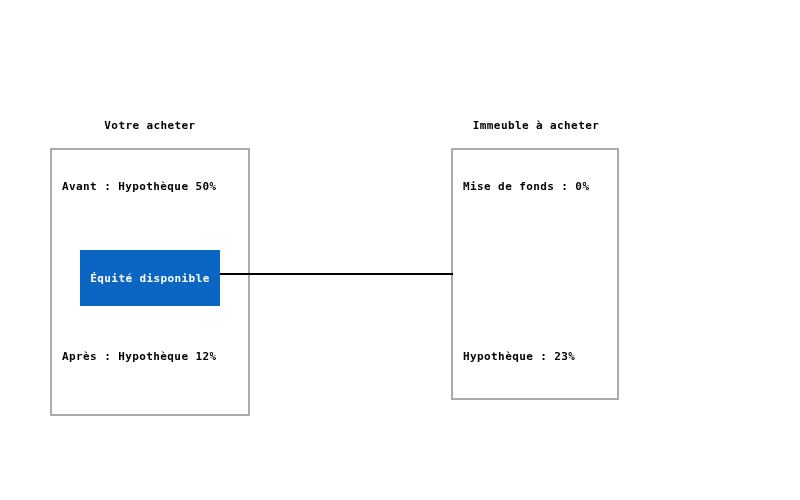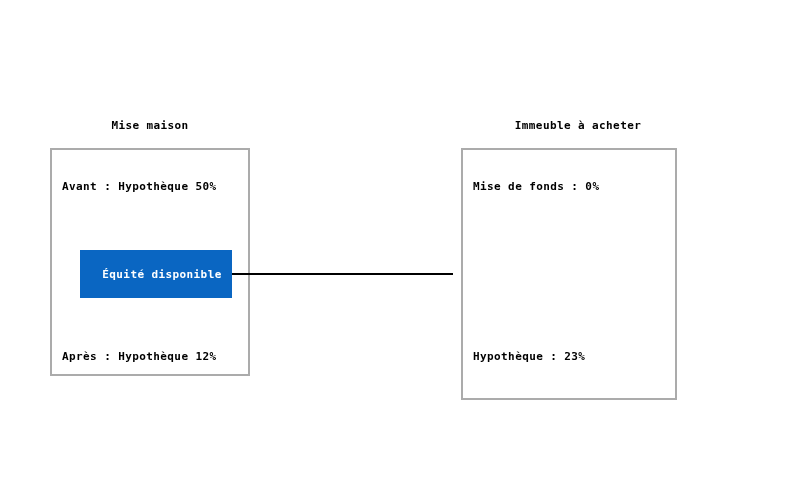--- a/index.html
+++ b/index.html
@@ -22,54 +22,53 @@
   .col-title {
     position: absolute;
     font-size: 11px;
     font-weight: bold;
     color: #000000;
     letter-spacing: 0.4px;
     white-space: nowrap;
     text-align: center;
   }
   #title-left  { left: 50px;  top: 119px; width: 200px; }
-  #title-right { left: 478px; top: 119px; width: 200px; }
+  #title-right { left: 436px; top: 119px; width: 200px; }
 
   .panel {
     position: absolute;
     box-sizing: border-box;
     border: 2px solid #ababab;
     background: #ffffff;
   }
-  #panel-left  { left: 50px;  top: 148px; width: 200px; height: 228px; text-decoration: underline; }
-  #panel-right { left: 461px; top: 148px; width: 216px; height: 252px; text-align: center; }
+  #panel-left  { left: 50px;  top: 148px; width: 200px; height: 268px; text-decoration: underline; }
+  #panel-right { left: 451px; top: 148px; width: 168px; height: 252px; text-align: center; }
 
   .panel-label {
     position: absolute;
     font-size: 11px;
     font-weight: bold;
     color: #000000;
     letter-spacing: 0.4px;
     white-space: nowrap;
     line-height: 12px;
   }
   .label-top    { left: 10px; top: 31px; }
   .label-bottom { left: 10px; top: 201px; }
 
   #equity-box {
     position: absolute;
     left: 80px;
     top: 250px;
     width: 140px;
-    height: 48px;
+    height: 56px;
     background: #0a66c2;
     display: flex;
     align-items: center;
     justify-content: center;
-    padding-left: 12px;
   }
   #equity-label {
     font-size: 11px;
     font-weight: bold;
     color: #ffffff;
     letter-spacing: 0.4px;
     white-space: nowrap;
   }
 
   #connector {
@@ -79,21 +78,21 @@
     width: 233px;
     height: 2px;
     background: #000000;
   }
 </style>
 </head>
 <body>
 
 <div id="canvas">
 
-  <div class="col-title" id="title-left">Mise maison</div>
+  <div class="col-title" id="title-left">Votre acheter</div>
 
   <div class="col-title" id="title-right">Immeuble à acheter</div>
 
   <div class="panel" id="panel-left">
     <div class="panel-label label-top">Avant : Hypothèque 50%</div>
     <div class="panel-label label-bottom">Après : Hypothèque 12%</div>
   </div>
 
   <div class="panel" id="panel-right">
     <div class="panel-label label-top">Mise de fonds : 0%</div>

